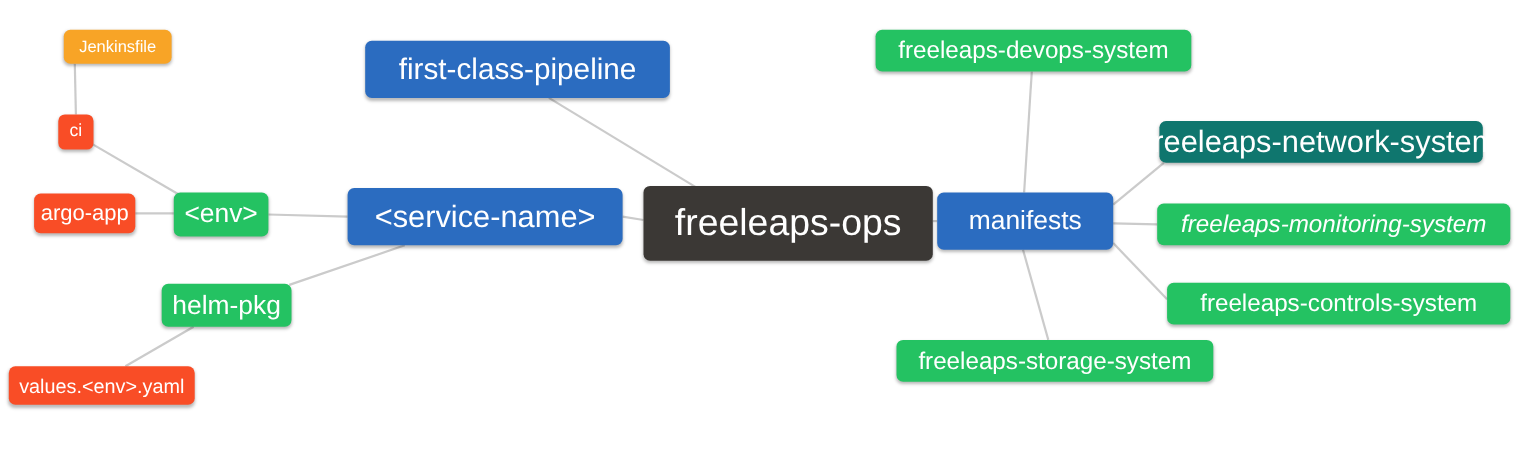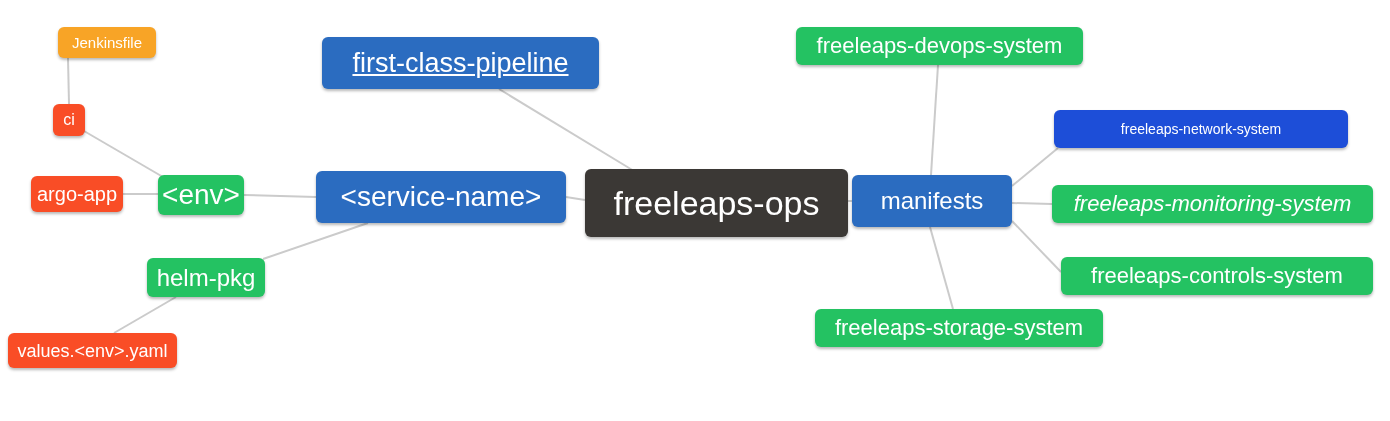--- a/index.html
+++ b/index.html
@@ -55,25 +55,25 @@
       <line x1="931" y1="175" x2="938" y2="65" stroke="#CBCBCB" stroke-width="2"></line>
       <line x1="1012" y1="186" x2="1058" y2="148" stroke="#CBCBCB" stroke-width="2"></line>
       <line x1="1012" y1="203" x2="1052" y2="204" stroke="#CBCBCB" stroke-width="2"></line>
       <line x1="1012" y1="221" x2="1061" y2="272" stroke="#CBCBCB" stroke-width="2"></line>
       <line x1="930" y1="227" x2="953" y2="309" stroke="#CBCBCB" stroke-width="2"></line>
     </svg>
 
 <div class="node" style="left: 19px; top: 27px; width: 98px; height: 31px; font-size: 15px; background: rgb(248, 164, 38); color: rgb(255, 255, 255); margin-left: 39px;">Jenkinsfile</div>
     <div class="node" style="left: 53px; top: 104px; width: 32px; height: 32px; font-size: 16px; background: rgb(249, 77, 38); color: rgb(255, 255, 255);">ci</div>
     <div class="node" style="left: 31px; top: 176px; width: 92px; height: 36px; font-size: 20px; background: rgb(249, 77, 38); color: rgb(255, 255, 255);">argo-app</div>
-    <div class="node" style="left: 158px; top: 175px; width: 86px; height: 40px; font-size: 28px; background: rgb(36, 194, 98); color: rgb(255, 255, 255);">&lt;env&gt;</div>
+    <div class="node" style="left: 158px; top: 175px; width: 86px; height: 40px; font-size: 24px; background: rgb(36, 194, 98); color: rgb(255, 255, 255);">&lt;env&gt;</div>
     <div class="node" style="left: 147px; top: 258px; width: 118px; height: 39px; font-size: 24px; background: rgb(36, 194, 98); color: rgb(255, 255, 255); text-align: center;">helm-pkg</div>
     <div class="node" style="left: 8px; top: 333px; width: 169px; height: 35px; font-size: 18px; background: rgb(249, 77, 38); color: rgb(255, 255, 255);">values.&lt;env&gt;.yaml</div>
-    <div class="node" style="left: 322px; top: 37px; width: 277px; height: 52px; font-size: 27px; background: rgb(43, 108, 192); color: rgb(255, 255, 255); text-decoration: underline;">first-class-pipeline</div>
+    <div class="node" style="left: 332px; top: 37px; width: 277px; height: 52px; font-size: 27px; background: rgb(43, 108, 192); color: rgb(255, 255, 255);">first-class-pipeline</div>
     <div class="node" style="left: 316px; top: 171px; width: 250px; height: 52px; font-size: 28px; background: rgb(43, 108, 192); color: rgb(255, 255, 255);">&lt;service-name&gt;</div>
     <div class="node" style="left: 585px; top: 169px; width: 263px; height: 68px; font-size: 34px; background: rgb(59, 56, 53); color: rgb(255, 255, 255);">freeleaps-ops</div>
     <div class="node" style="left: 852px; top: 175px; width: 160px; height: 52px; font-size: 24px; background: rgb(43, 108, 192); color: rgb(255, 255, 255);">manifests</div>
     <div class="node" style="left: 796px; top: 27px; width: 287px; height: 38px; font-size: 22px; background: rgb(36, 194, 98); color: rgb(255, 255, 255);">freeleaps-devops-system</div>
-    <div class="node" style="left: 1054px; top: 110px; width: 294px; height: 38px; font-size: 14px; background: #1d4ed8; color: rgb(255, 255, 255);">freeleaps-network-system</div>
+    <div class="node" style="left: 1054px; top: 110px; width: 294px; height: 38px; font-size: 28px; background: #0f766e; color: rgb(255, 255, 255);">freeleaps-network-system</div>
     <div class="node" style="left: 1052px; top: 185px; width: 321px; height: 38px; font-size: 22px; background: rgb(36, 194, 98); color: rgb(255, 255, 255); font-style: italic;">freeleaps-monitoring-system</div>
     <div class="node" style="left: 1061px; top: 257px; width: 312px; height: 38px; font-size: 22px; background: rgb(36, 194, 98); color: rgb(255, 255, 255);">freeleaps-controls-system</div>
     <div class="node" style="left: 815px; top: 309px; width: 288px; height: 38px; font-size: 22px; background: rgb(36, 194, 98); color: rgb(255, 255, 255);">freeleaps-storage-system</div>
   </div>
 
 </body></html>

